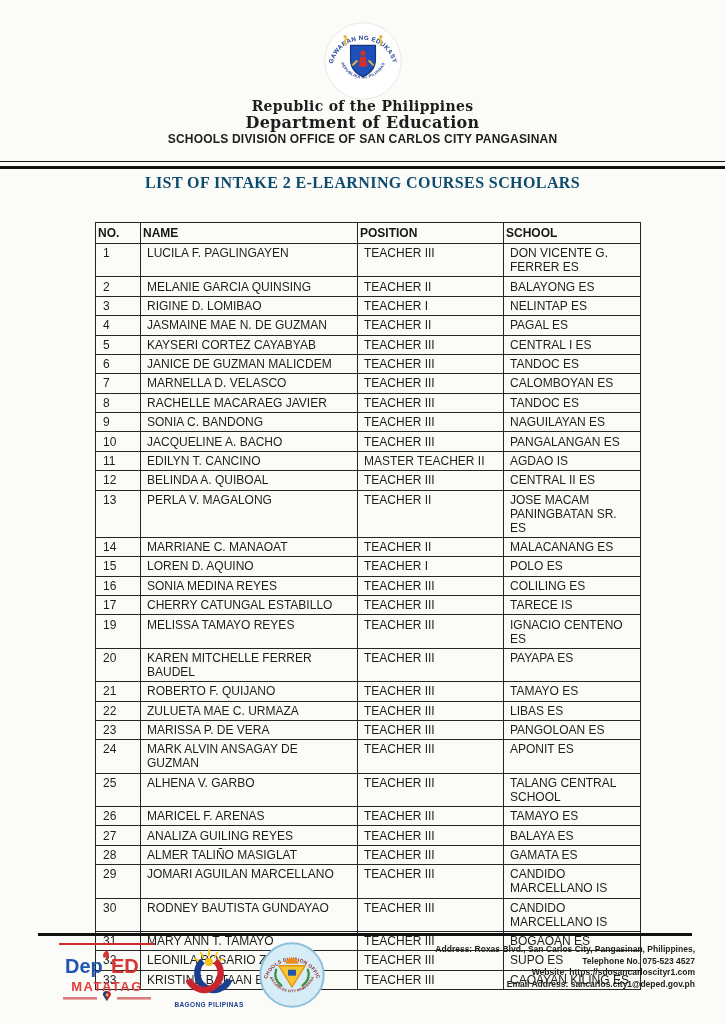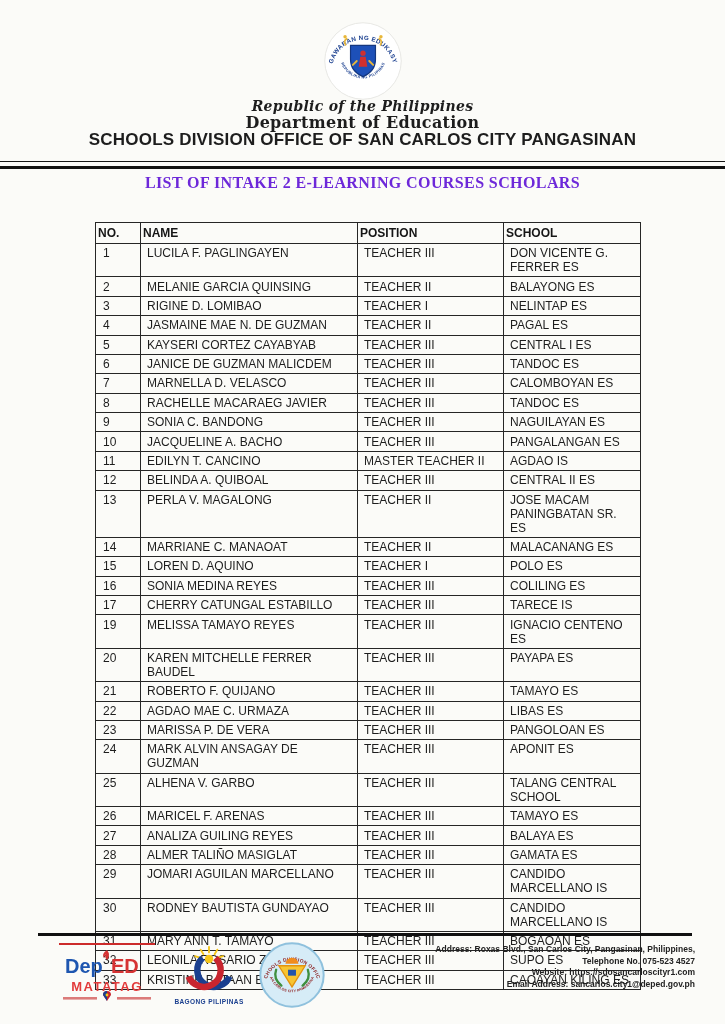--- a/index.html
+++ b/index.html
@@ -5,41 +5,41 @@
   * { margin:0; padding:0; box-sizing:border-box; }
   html,body { width:725px; height:1024px; }
   body { font-family:"Liberation Sans", sans-serif; }
   .page {
     position:relative; width:725px; height:1024px;
     background:#fbfbf8; color:#1d1d1d; overflow:hidden;
   }
   
   .seal { position:absolute; top:22px; left:50%; transform:translateX(-50%); width:78px; height:78px; }
   .header-text { position:absolute; top:98px; left:0; width:725px; text-align:center; }
-  .h-republic   { font-family:"DejaVu Serif", serif; font-weight:bold; font-size:14px; line-height:16px; letter-spacing:.3px;font-style:italic; }
+  .h-republic   { font-family:"DejaVu Serif", serif; font-weight:bold; font-size:14px; line-height:16px; letter-spacing:.3px; }
   .h-department { font-family:"DejaVu Serif", serif; font-weight:bold; font-size:16px; line-height:18px; letter-spacing:.3px; }
   .h-region     { font-family:"Liberation Serif", serif; font-weight:bold; font-size:13px; line-height:15px; }
-  .h-office     { font-weight:bold; font-size:17px; line-height:15px; letter-spacing:.2px; }
+  .h-office     { font-weight:bold; font-size:12px; line-height:15px; letter-spacing:.2px; }
   .rule1 { position:absolute; top:161px; left:0; width:725px; border-top:1.5px solid #161616; }
   .rule2 { position:absolute; top:166px; left:0; width:725px; border-top:3px solid #111; }
   .doc-title {
     position:absolute; top:174px; left:0; width:725px; text-align:center;
-    font-family:"Liberation Serif", serif; font-weight:bold; font-size:16px; letter-spacing:.4px; color:#6d28d9;
+    font-family:"Liberation Serif", serif; font-weight:bold; font-size:16px; letter-spacing:.4px; color:#0c4a6e;
   }
   
   .table-wrap { position:absolute; top:222px; left:95px; }
   table { border-collapse:collapse; table-layout:fixed; width:545px; }
   th, td { border:1.5px solid #262626; vertical-align:top; }
   th { font-size:12px; font-weight:bold; text-align:left; padding:3px 2px; line-height:14px; color:#161616; }
   td { font-size:12px; padding:2.2px 6px; line-height:14px; white-space:pre-line; }
   td.c0 { padding-left:7px; }
   
   .footer-rule { position:absolute; top:933px; left:38px; width:654px; border-top:3px solid #111; }
   .footer { position:absolute; top:942px; left:55px; width:640px; display:flex; justify-content:space-between; }
-  .logos { display:flex; align-items:center; gap:14px; }
+  .logos { display:flex; align-items:flex-end; gap:14px; }
   .logo-deped { width:104px; height:66px; }
   .logo-bagong { width:72px; text-align:center; }
   .logo-bagong svg { width:64px; height:52px; display:block; margin:0 auto; }
   .bagong-label { font-size:6.5px; font-weight:bold; color:#1a3f8f; letter-spacing:.4px; margin-top:1px; }
   .logo-sdo { width:66px; height:66px; }
   .address { text-align:right; font-size:8.5px; font-weight:bold; line-height:11.5px; color:#222; padding-top:2px; }
 </style>
 </head>
 <body>
 
@@ -212,21 +212,21 @@
             <td class="c3">PAYAPA ES</td>
           </tr>
           <tr>
             <td class="c0">21</td>
             <td class="c1">ROBERTO F. QUIJANO</td>
             <td class="c2">TEACHER III</td>
             <td class="c3">TAMAYO ES</td>
           </tr>
           <tr>
             <td class="c0">22</td>
-            <td class="c1">AGDAO MAE C. URMAZA</td>
+            <td class="c1">ZULUETA MAE C. URMAZA</td>
             <td class="c2">TEACHER III</td>
             <td class="c3">LIBAS ES</td>
           </tr>
           <tr>
             <td class="c0">23</td>
             <td class="c1">MARISSA P. DE VERA</td>
             <td class="c2">TEACHER III</td>
             <td class="c3">PANGOLOAN ES</td>
           </tr>
           <tr>

